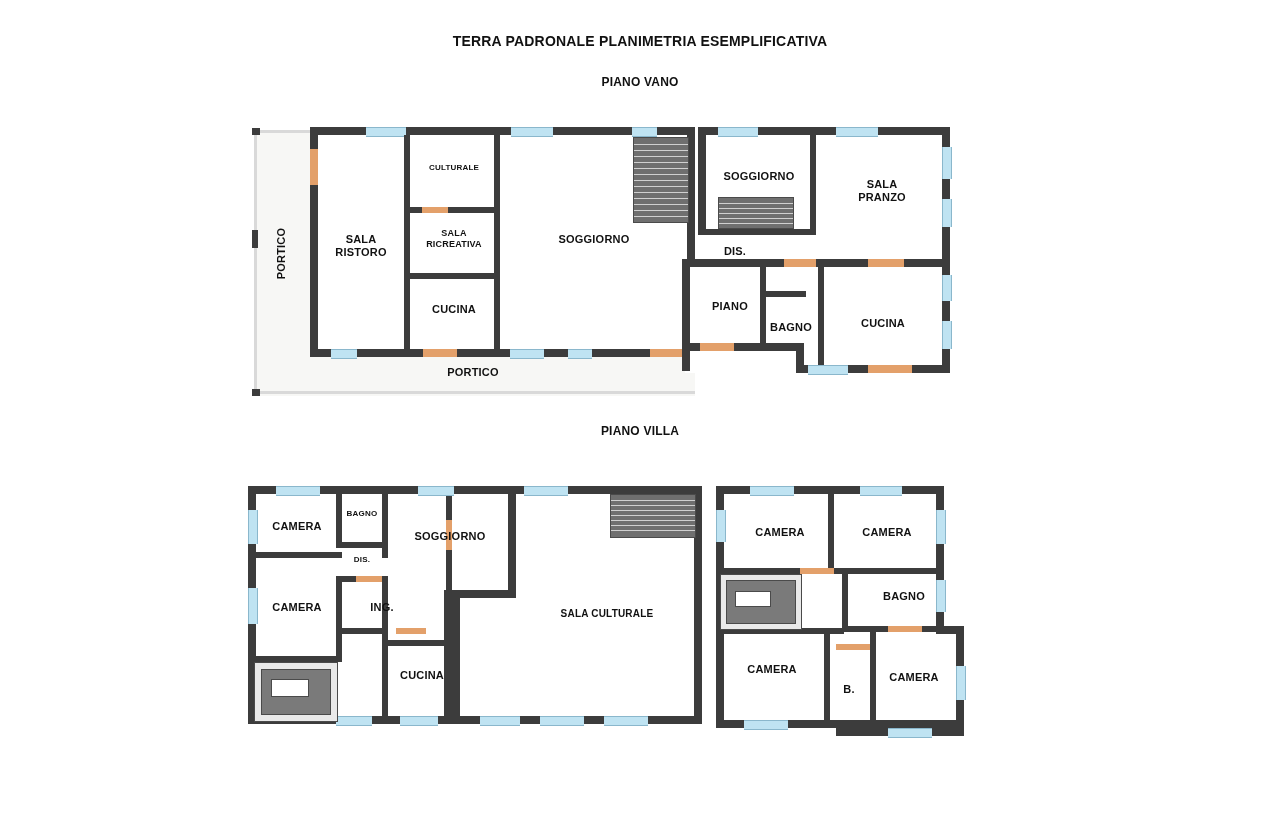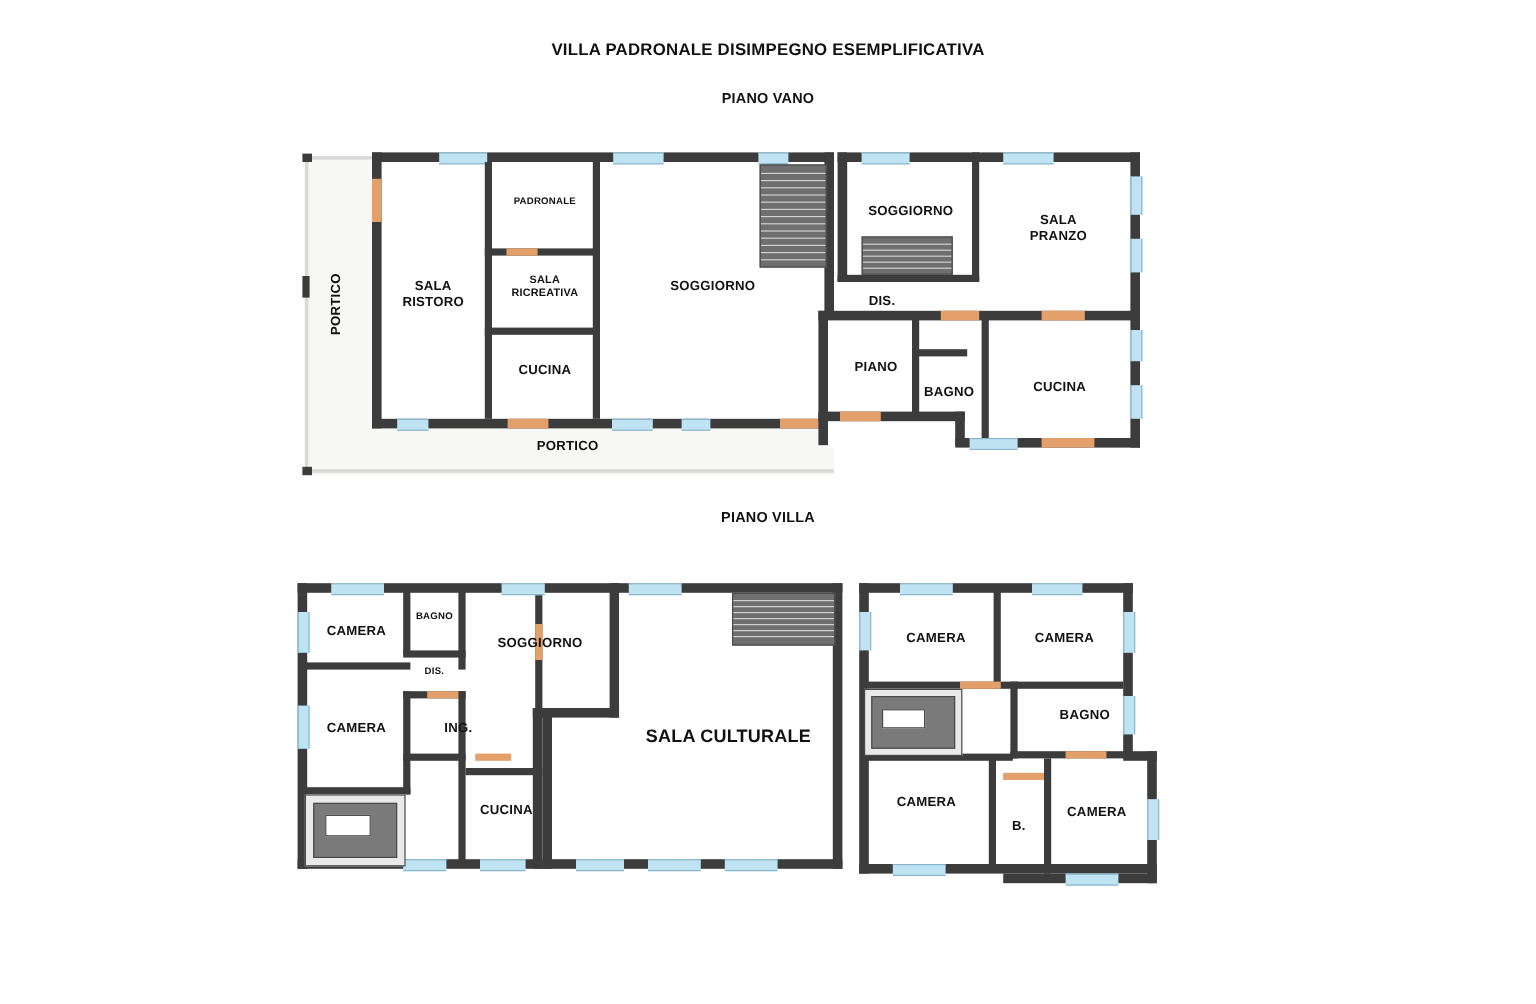--- a/index.html
+++ b/index.html
@@ -110,21 +110,21 @@
   }
   .u-turn {
     position: absolute;
     background: #ffffff;
     border: 1px solid #4a4a4a;
   }
 </style>
 </head>
 <body>
 
-<div class="title">VILLA PADRONALE DISIMPEGNO ESEMPLIFICATIVA</div>
+<div class="title">TERRA PADRONALE PLANIMETRIA ESEMPLIFICATIVA</div>
 
 <div class="floor-label" id="floor-label-ground">PIANO VANO</div>
 
 <div class="plan" id="plan-ground" style="left:248px; top:125px; width:706px; height:275px;">
 
   <div class="floorarea" style="left:6px; top:6px; width:441px; height:265px;"></div>
   <div class="room-fill" style="left:62px; top:8px; width:385px; height:222px;"></div>
 
   <div class="wall light" style="left:6px; top:5px; width:56px; height:3px;"></div>
   <div class="wall light" style="left:6px; top:5px; width:3px; height:264px;"></div>
@@ -170,21 +170,21 @@
     <div class="tread" style="top:54px;"></div>
       <div class="tread" style="top:60px;"></div>
     <div class="tread" style="top:66px;"></div>
       <div class="tread" style="top:72px;"></div>
     <div class="tread" style="top:78px;"></div>
   </div>
 
   <div class="label vert" style="left:3px; top:122px; width:60px;">PORTICO</div>
   <div class="label" style="left:74px; top:108px; width:78px;">SALA
 RISTORO</div>
-  <div class="label xs" style="left:162px; top:38px; width:88px;">PADRONALE</div>
+  <div class="label xs" style="left:162px; top:38px; width:88px;">CULTURALE</div>
   <div class="label sm" style="left:162px; top:103px; width:88px;">SALA
 RICREATIVA</div>
   <div class="label" style="left:162px; top:178px; width:88px;">CUCINA</div>
   <div class="label" style="left:256px; top:108px; width:180px;">SOGGIORNO</div>
   <div class="label" style="left:130px; top:241px; width:190px;">PORTICO</div>
 
   <div class="room-fill" style="left:453px; top:8px; width:246px; height:125px;"></div>
   <div class="room-fill" style="left:437px; top:138px; width:262px; height:110px;"></div>
 
   <div class="wall" style="left:450px; top:2px; width:252px; height:8px;"></div>
@@ -291,21 +291,21 @@
     <div class="tread" style="top:35px;"></div>
   </div>
 
   <div class="label" style="left:14px; top:40px; width:86px;">CAMERA</div>
   <div class="label xs" style="left:98px; top:29px; width:48px;">BAGNO</div>
   <div class="label" style="left:150px; top:50px; width:120px;">SOGGIORNO</div>
   <div class="label xs" style="left:98px; top:75px; width:48px;">DIS.</div>
   <div class="label" style="left:14px; top:121px; width:86px;">CAMERA</div>
   <div class="label" style="left:104px; top:121px; width:76px;">ING.</div>
   <div class="label" style="left:152px; top:189px; width:60px;">CUCINA</div>
-  <div class="label" style="left:262px; top:127px; width:210px; font-size:15px;">SALA CULTURALE</div>
+  <div class="label" style="left:262px; top:127px; width:210px; font-size:10px;">SALA CULTURALE</div>
 
   <div class="room-fill" style="left:480px; top:10px; width:220px; height:150px;"></div>
   <div class="room-fill" style="left:480px; top:150px; width:242px; height:98px;"></div>
 
   <div class="wall" style="left:476px; top:6px; width:228px; height:8px;"></div>
   <div class="wall" style="left:476px; top:6px; width:8px; height:242px;"></div>
   <div class="wall" style="left:696px; top:6px; width:8px; height:146px;"></div>
   <div class="wall" style="left:696px; top:146px; width:28px; height:8px;"></div>
   <div class="wall" style="left:716px; top:146px; width:8px; height:110px;"></div>
   <div class="wall" style="left:476px; top:240px; width:248px; height:8px;"></div>

